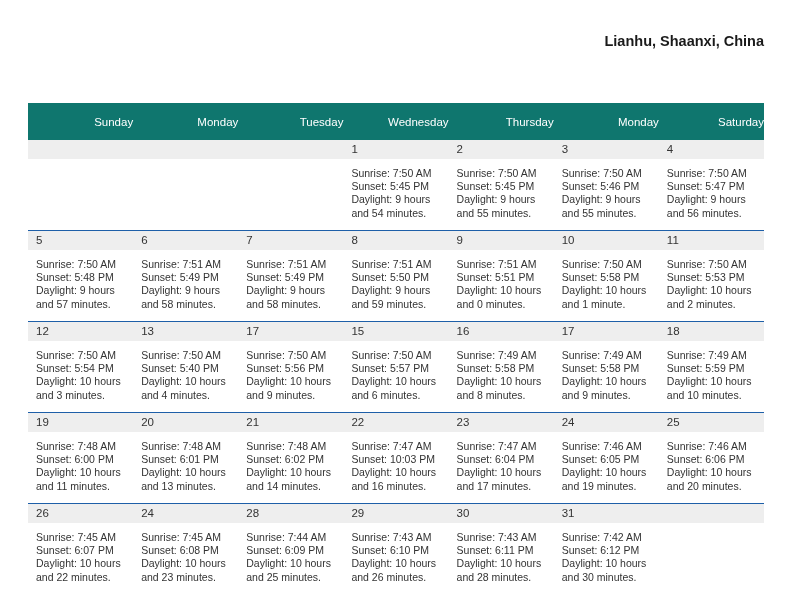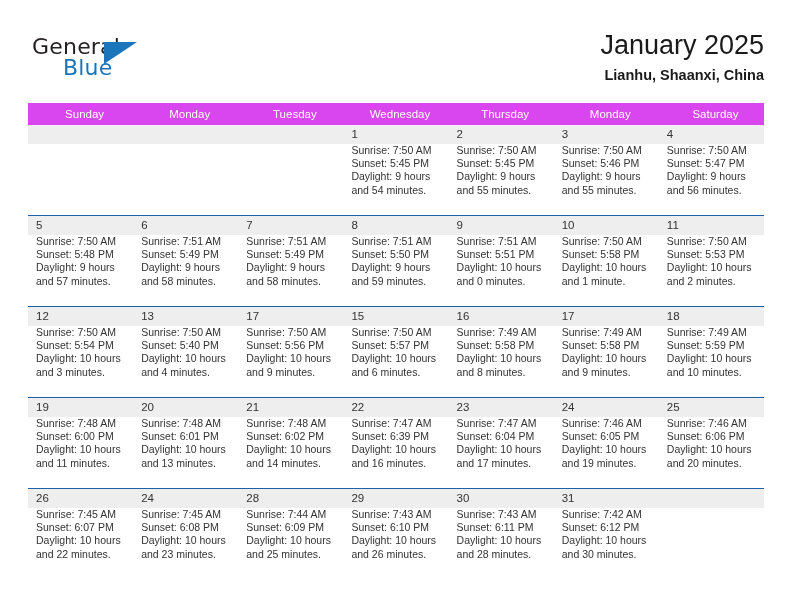--- a/index.html
+++ b/index.html
@@ -93,27 +93,27 @@
     left: 28px;
     top: 103px;
     width: 736px;
   }
   table.cal {
     width: 736px;
     border-collapse: collapse;
     table-layout: fixed;
   }
   table.cal th {
-    background: #d946ef;
+    background: #0f766e;
     color: #ffffff;
     font-size: 11.5px;
     font-weight: normal;
-    text-align: center;
+    text-align: right;
     padding: 5px 0 5px 8px;
-    height: 22px;
+    height: 37px;
     border: none;
   }
   table.cal td {
     vertical-align: top;
     padding: 0;
     border: none;
     border-top: 1px solid #1e5fa8;
     height: 90px;
     background: #ffffff;
   }
@@ -126,43 +126,37 @@
   }
   .date-band {
     background: #eeeeee;
     height: 19px;
     padding: 0 0 0 8px;
     font-size: 11.5px;
     color: #333333;
     line-height: 19px;
   }
   .cell-body {
-    padding: 0 6px 0 8px;
+    padding: 8px 6px 0 8px;
     font-size: 10.5px;
     line-height: 13.2px;
     color: #333333;
   }
   .cell-body div { white-space: nowrap; }
   td.empty .date-band { color: transparent; }
 </style>
 </head>
 <body>
 
 <div class="page">
 
   <div class="header">
 
-    <div class="brand">
-      <span class="brand-general">General</span>
-      <span class="brand-triangle"></span>
-      <span class="brand-blue">Blue</span>
-    </div>
 
     <div class="titles">
-      <div class="month-title">January 2025</div>
       <div class="location-title">Lianhu, Shaanxi, China</div>
     </div>
 
   </div>
 
   <div class="calendar">
     <table class="cal">
       <thead>
         <tr>
           <th>Sunday</th>
@@ -444,21 +438,21 @@
                   <div>Daylight: 10 hours</div>
                   <div>and 14 minutes.</div>
                 </div>
               </div>
             </td>
             <td>
               <div class="cell-inner">
                 <div class="date-band">22</div>
                 <div class="cell-body">
                   <div>Sunrise: 7:47 AM</div>
-                  <div>Sunset: 6:39 PM</div>
+                  <div>Sunset: 10:03 PM</div>
                   <div>Daylight: 10 hours</div>
                   <div>and 16 minutes.</div>
                 </div>
               </div>
             </td>
             <td>
               <div class="cell-inner">
                 <div class="date-band">23</div>
                 <div class="cell-body">
                   <div>Sunrise: 7:47 AM</div>

